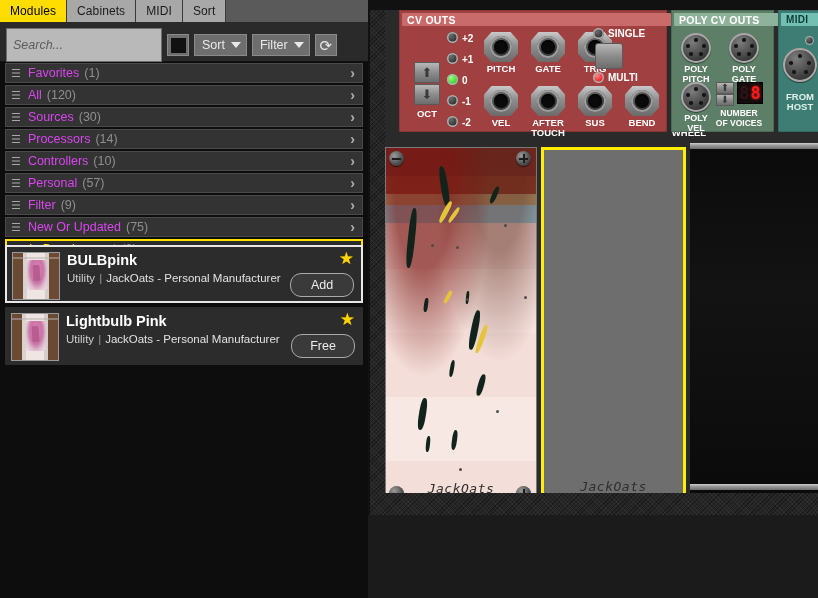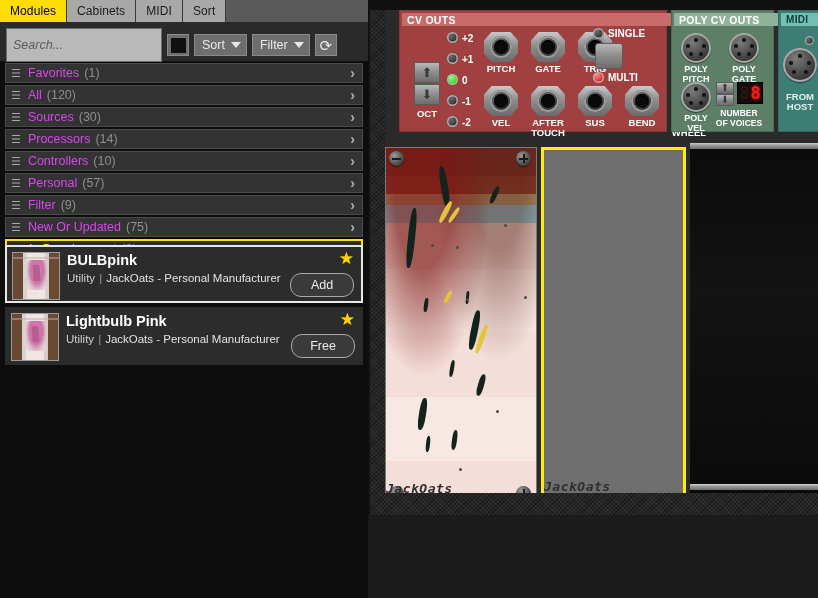--- a/index.html
+++ b/index.html
@@ -149,22 +149,22 @@
         #f4ded9 52% 70%, #f7e8e4 70% 88%, #f3ded9 88% 100%);
       border:1px solid #7a7a7a;}
   #mod-art .shade{position:absolute;inset:0;
       background:radial-gradient(ellipse at 25% 12%,rgba(120,20,15,.65) 0 18%,transparent 42%),
                  radial-gradient(ellipse at 75% 8%,rgba(90,35,20,.5) 0 16%,transparent 40%),
                  linear-gradient(180deg,rgba(0,0,0,.08),transparent 22%);}
   .stroke{position:absolute;background:#12231c;border-radius:40%;}
   .ystroke{position:absolute;background:#e5c43a;border-radius:40%;}
   .dot{position:absolute;background:#4c4c4c;border-radius:50%;}
   #mod-gray{left:156px;width:145px;background:#6e6e6e;border:3px solid #ffee00;}
-  .sig{position:absolute;bottom:8px;width:100%;text-align:left;
-       font-family:"DejaVu Sans Mono",monospace;font-style:italic;font-size:13px;color:#2e2e2e;letter-spacing:.5px;font-weight:bold;}
+  .sig{position:absolute;bottom:8px;width:100%;text-align:center;
+       font-family:"DejaVu Sans Mono",monospace;font-style:italic;font-size:13px;color:#2e2e2e;letter-spacing:.5px;}
   .screw{position:absolute;width:15px;height:15px;border-radius:50%;
        background:radial-gradient(circle at 35% 32%,#9a9a9a,#4b4b4b 62%,#2a2a2a);
        box-shadow:0 1px 1px rgba(0,0,0,.6);}
   .screw:before,.screw:after{content:"";position:absolute;background:#1b1b1b;}
   .screw:before{left:3px;top:6.5px;width:9px;height:2px;}
   .screw.plus:after{left:6.5px;top:3px;width:2px;height:9px;}
   #emptyrack{position:absolute;left:305px;top:0;width:128px;height:358px;
        background:linear-gradient(180deg,#0b0b0b,#131313 40%,#0a0a0a);}
   .rail{position:absolute;height:6px;left:305px;width:145px;
        background:linear-gradient(180deg,#cfcfcf,#9a9a9a 40%,#6d6d6d);}

